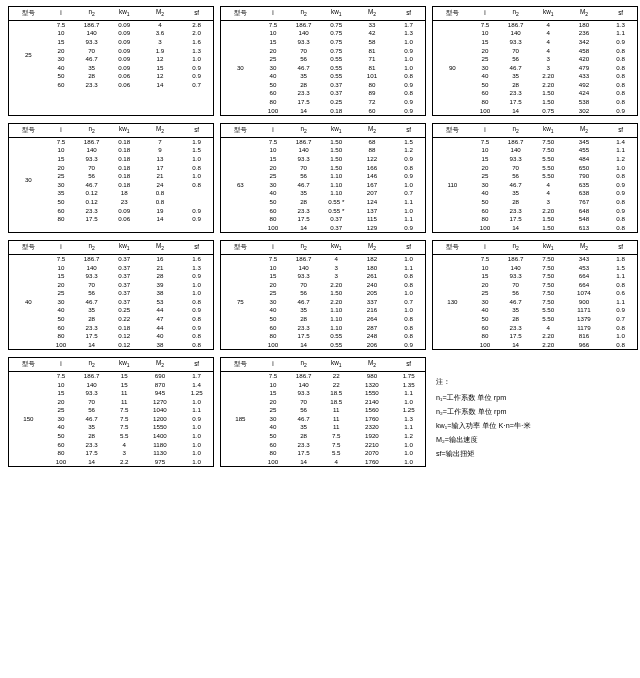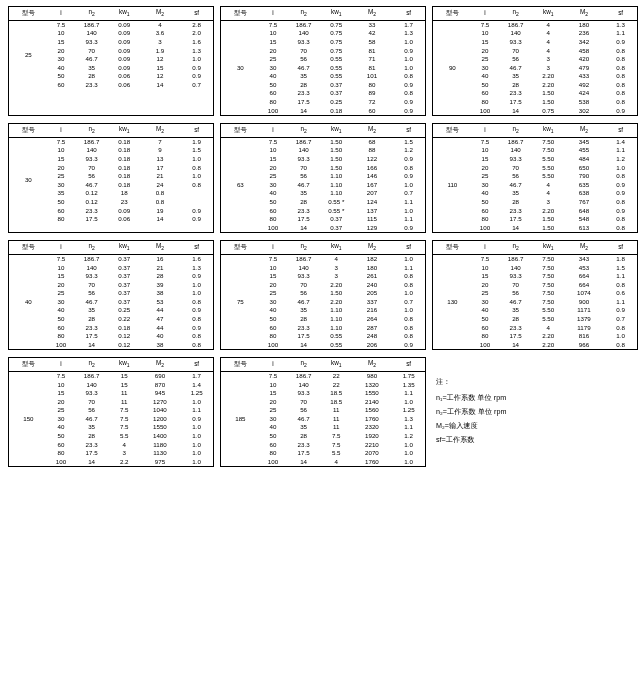--- a/index.html
+++ b/index.html
@@ -1164,18 +1164,19 @@
               <td>1.0</td>
             </tr>
         </tbody>
       </table>
     </div>
 
     <div class="legend">
       <div class="ttl">注：</div>
       <div>n₁=工作系数    单位 rpm</div>
       <div>n₂=工作系数    单位 rpm</div>
-      <div>M₂=输入速度</div>
-      <div>sf=工作系数</div>
+      <div>kw₁=输入功率    单位 K·n=牛·米</div>
+      <div>M₂=输出速度</div>
+      <div>sf=输出扭矩</div>
     </div>
 
   </div>
 </div>
 
 </body></html>

